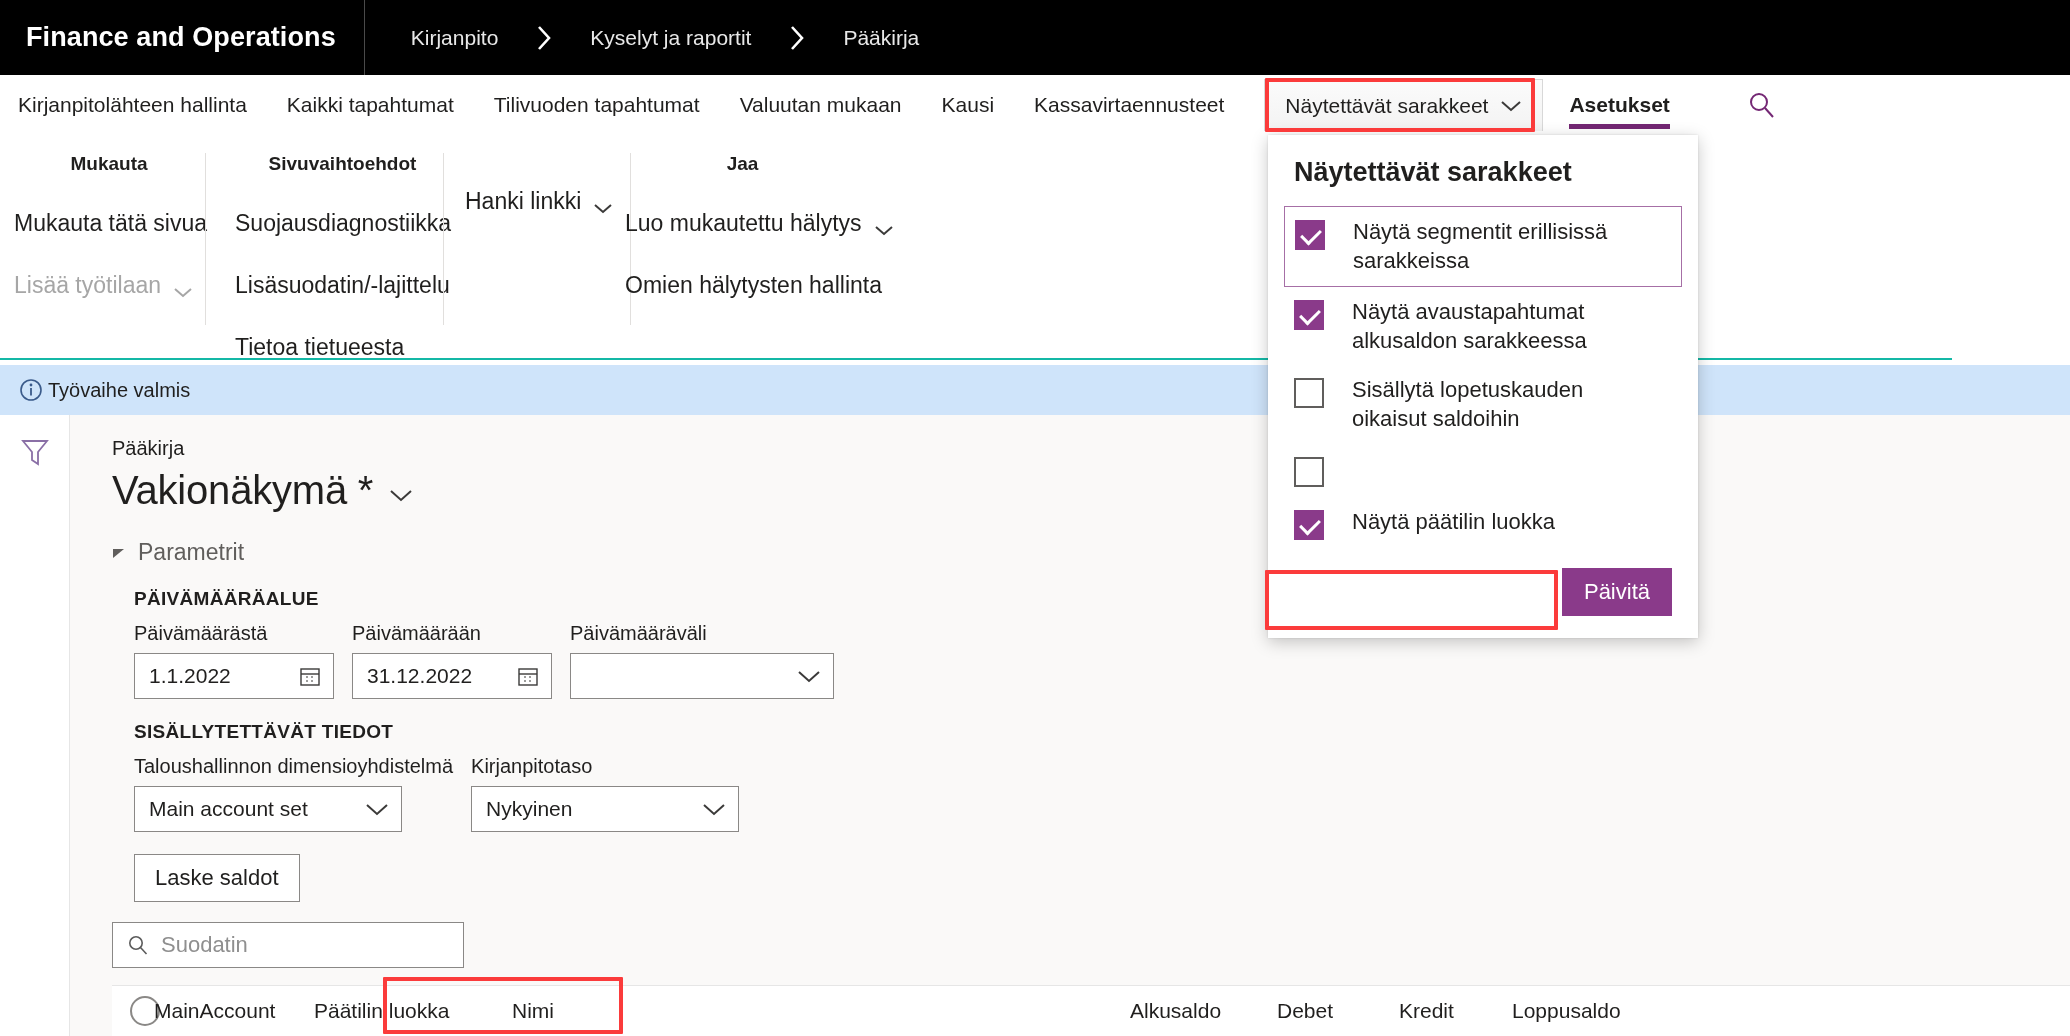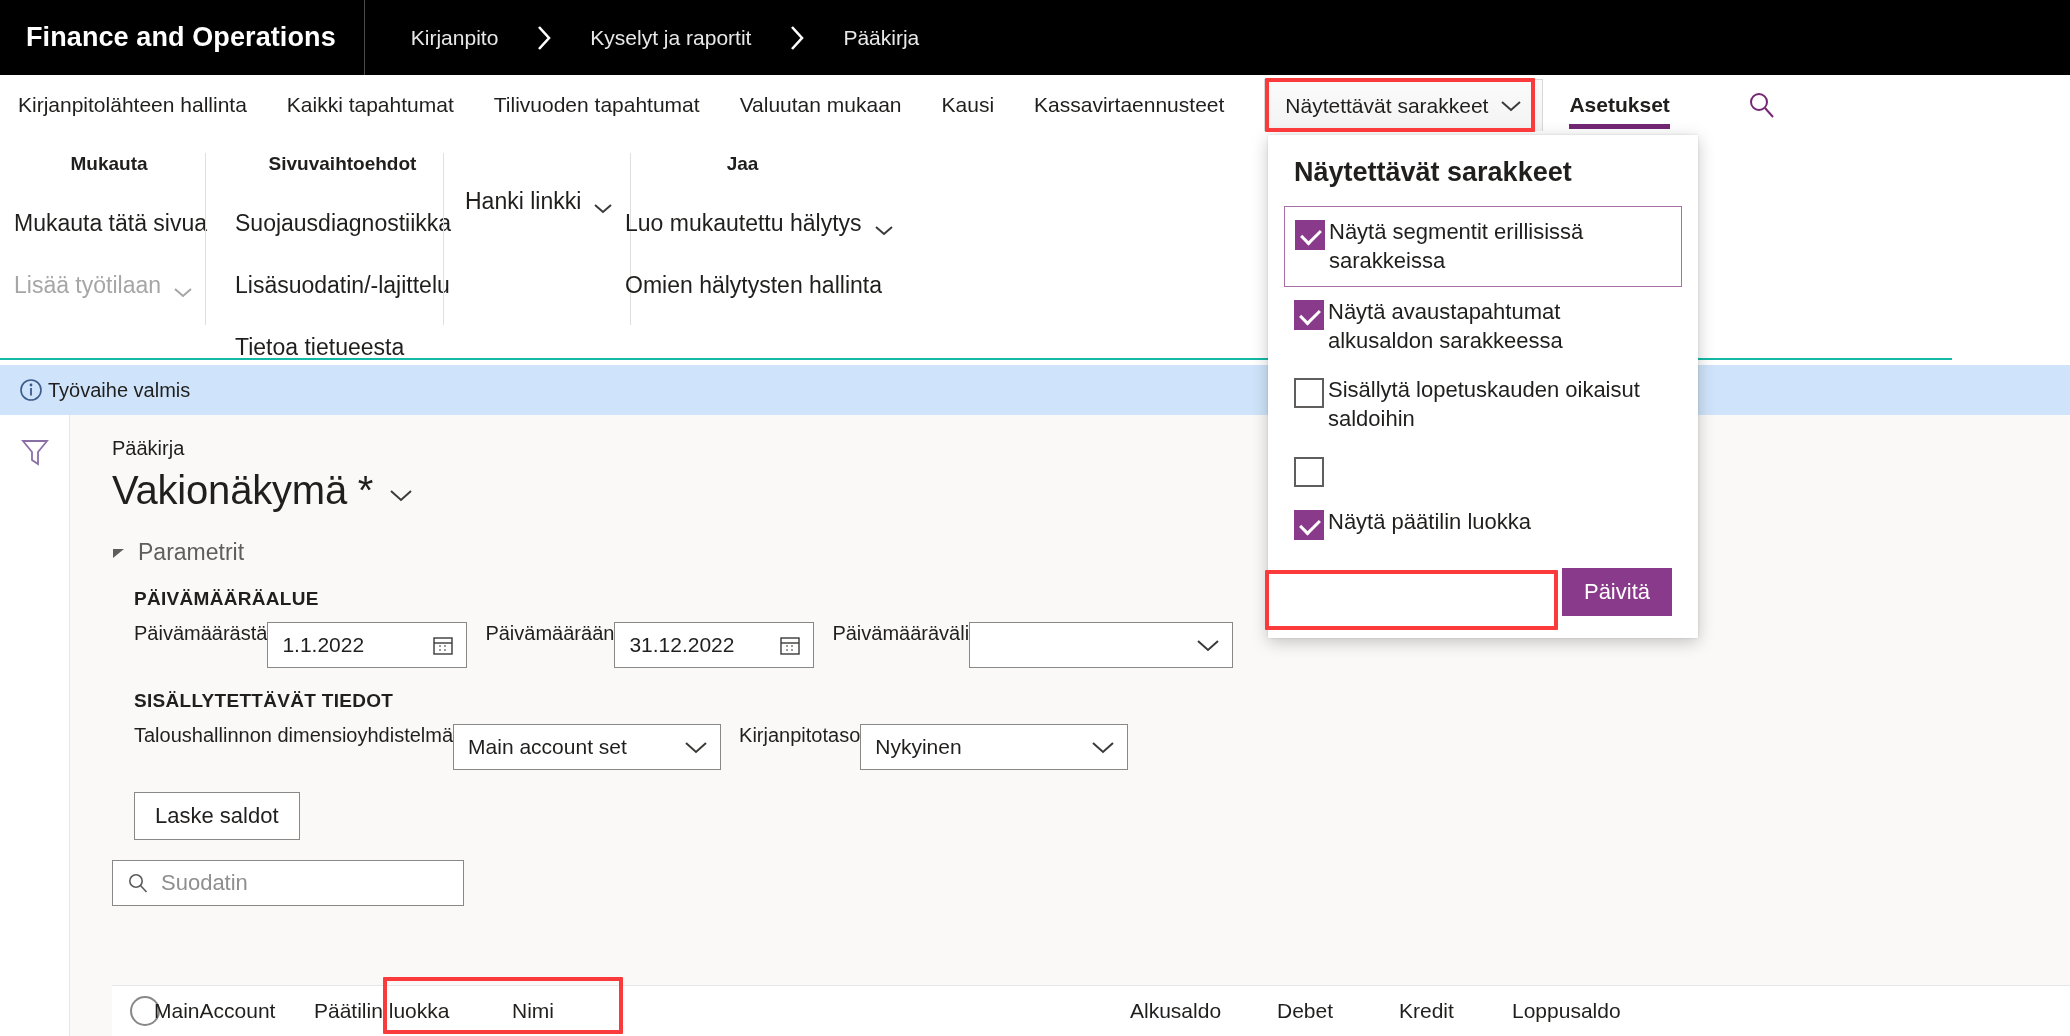--- a/index.html
+++ b/index.html
@@ -180,21 +180,21 @@
     gap: 12px;
   }
   .section-head .lbl { font-size: 23px; color: #605e5c; }
 
   .grouplabel {
     font-size: 19px; font-weight: bold; color: #201f1e;
     letter-spacing: .3px;
     margin: 22px 0 0 22px;
   }
   .fieldrow { display: flex; margin: 12px 0 0 22px; gap: 18px; }
-  .field { display: flex; flex-direction: row; }
+  .field { display: flex; flex-direction: column; }
   .field .flabel { font-size: 20px; color: #201f1e; margin-bottom: 8px; }
   .ctrl {
     height: 46px;
     background: #ffffff;
     border: 1px solid #8a8886;
     display: flex; align-items: center;
     padding: 0 12px 0 14px;
     font-size: 21px;
     color: #201f1e;
     justify-content: space-between;
@@ -255,21 +255,21 @@
     box-shadow: 0 4px 16px rgba(0,0,0,.22), 0 0 2px rgba(0,0,0,.12);
     z-index: 50;
     padding: 22px 26px 22px 26px;
   }
   .fly-title {
     font-size: 27px; font-weight: bold; color: #201f1e;
     margin-bottom: 18px;
   }
   .fly-item {
     display: flex; align-items: flex-start;
-    gap: 4px;
+    gap: 28px;
     padding: 10px 24px 10px 10px;
     margin: 0 -10px;
   }
   .fly-item.focused { border: 1px solid #a66fa6; }
   .fly-item .lbl { font-size: 22px; color: #201f1e; line-height: 1.33; }
   .cbx {
     width: 30px; height: 30px;
     border: 2px solid #605e5c;
     background: #ffffff;
     flex: none;

